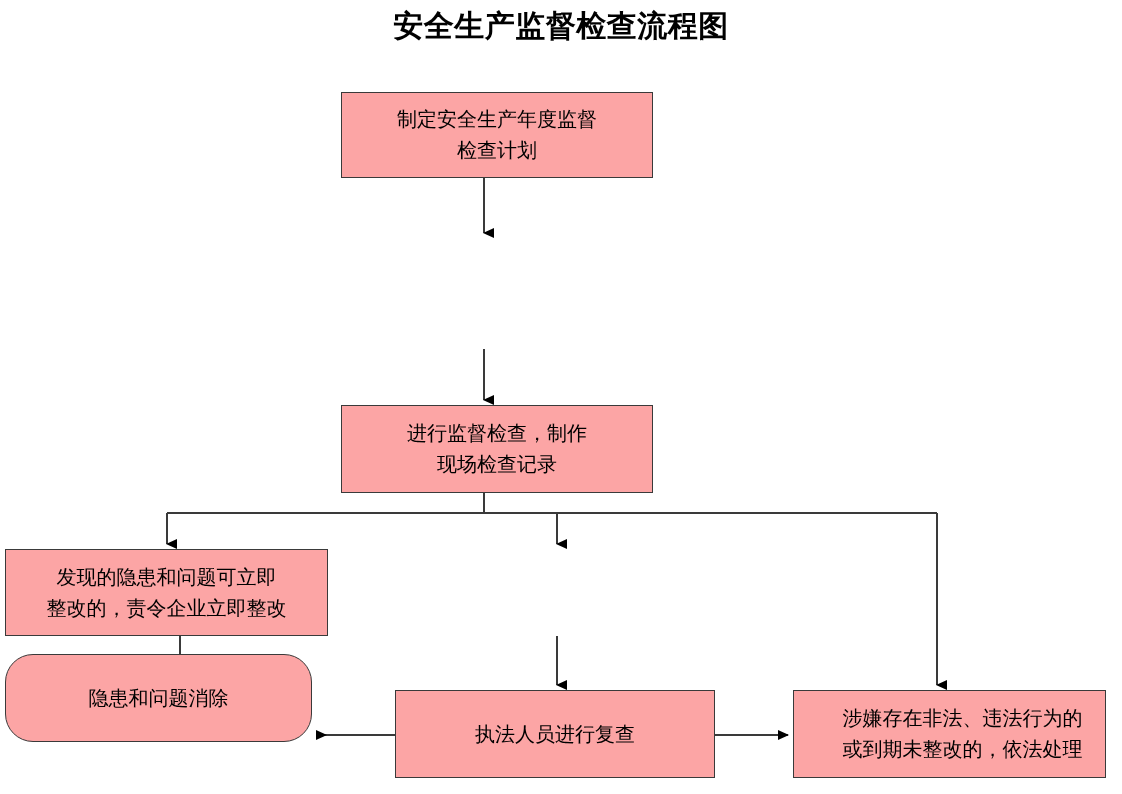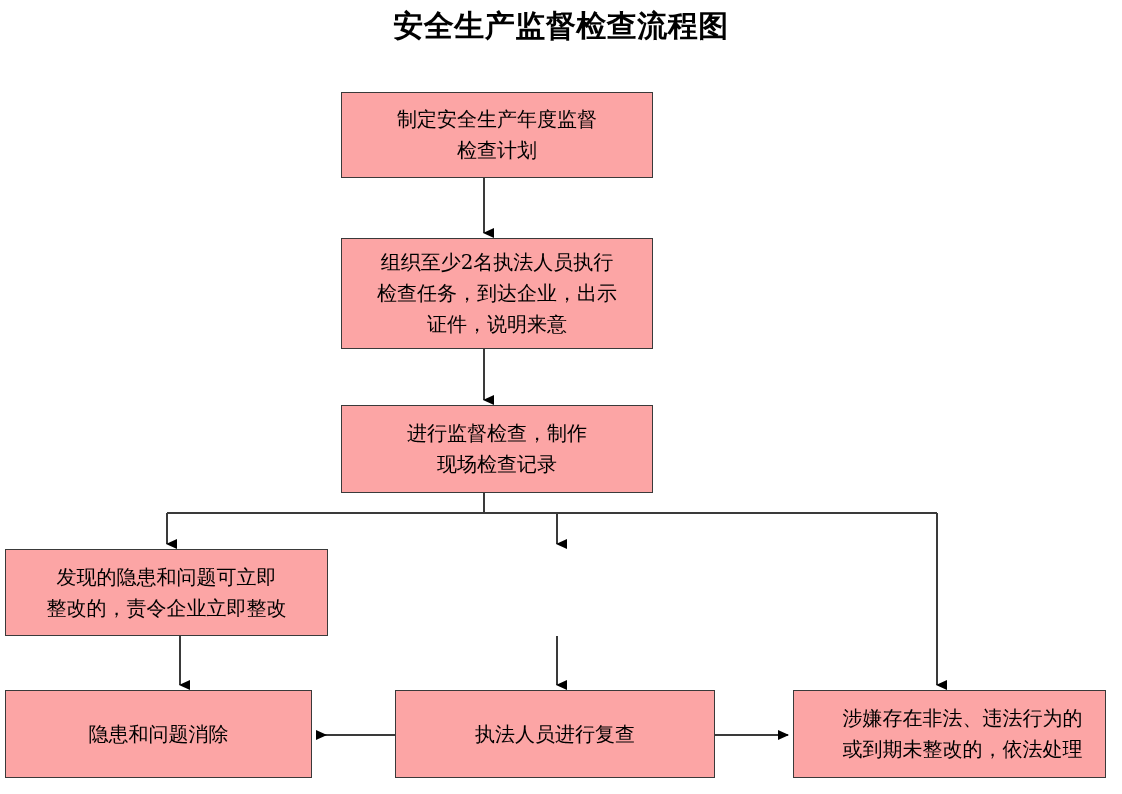--- a/index.html
+++ b/index.html
@@ -100,38 +100,33 @@
     <line x1="395" y1="735" x2="317" y2="735" stroke="#3a3a3a" stroke-width="2" marker-end="url(#arrow-left)"></line>
 
     <line x1="715" y1="735" x2="788" y2="735" stroke="#3a3a3a" stroke-width="2" marker-end="url(#arrow-right)"></line>
   </svg>
 
   <div class="node" style="left:341px; top:92px; width:312px; height:86px;">
     <span class="node-text">制定安全生产年度监督
 检查计划</span>
   </div>
 
-  <div class="node" style="left:341px; top:238px; width:312px; height:111px;">
-    <span class="node-text">组织至少2名执法人员执行
-检查任务，到达企业，出示
-证件，说明来意</span>
-  </div>
 
   <div class="node" style="left:5px; top:549px; width:323px; height:87px;">
     <span class="node-text">发现的隐患和问题可立即
 整改的，责令企业立即整改</span>
   </div>
 
   <div class="node" style="left:341px; top:405px; width:312px; height:88px;">
     <span class="node-text">进行监督检查，制作
 现场检查记录</span>
   </div>
 
 
-  <div class="node" style="left:5px; top:690px; width:307px; height:88px;">
+  <div class="node" style="left:5px; top:654px; width:307px; height:88px;border-radius:28px;">
     <span class="node-text">隐患和问题消除</span>
   </div>
 
   <div class="node" style="left:395px; top:690px; width:320px; height:88px;">
     <span class="node-text">执法人员进行复查</span>
   </div>
 
   <div class="node" style="left:793px; top:690px; width:313px; height:88px;padding-left:36px;">
     <span class="node-text">涉嫌存在非法、违法行为的
 或到期未整改的，依法处理</span>

